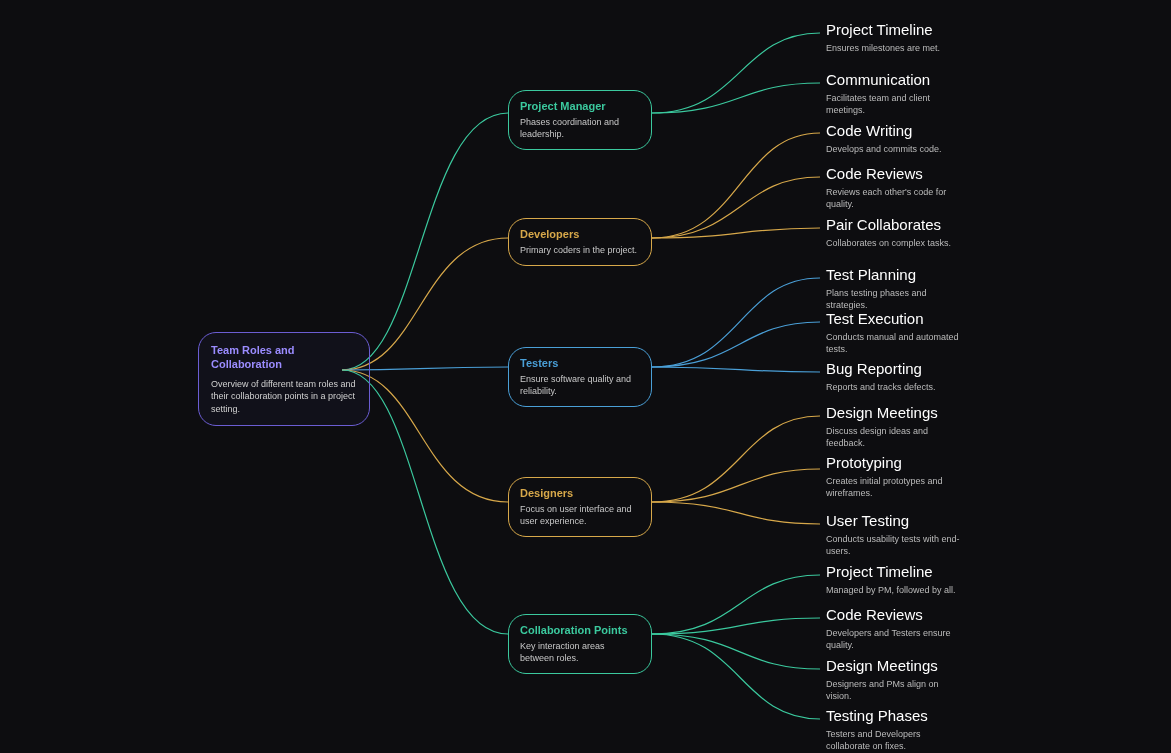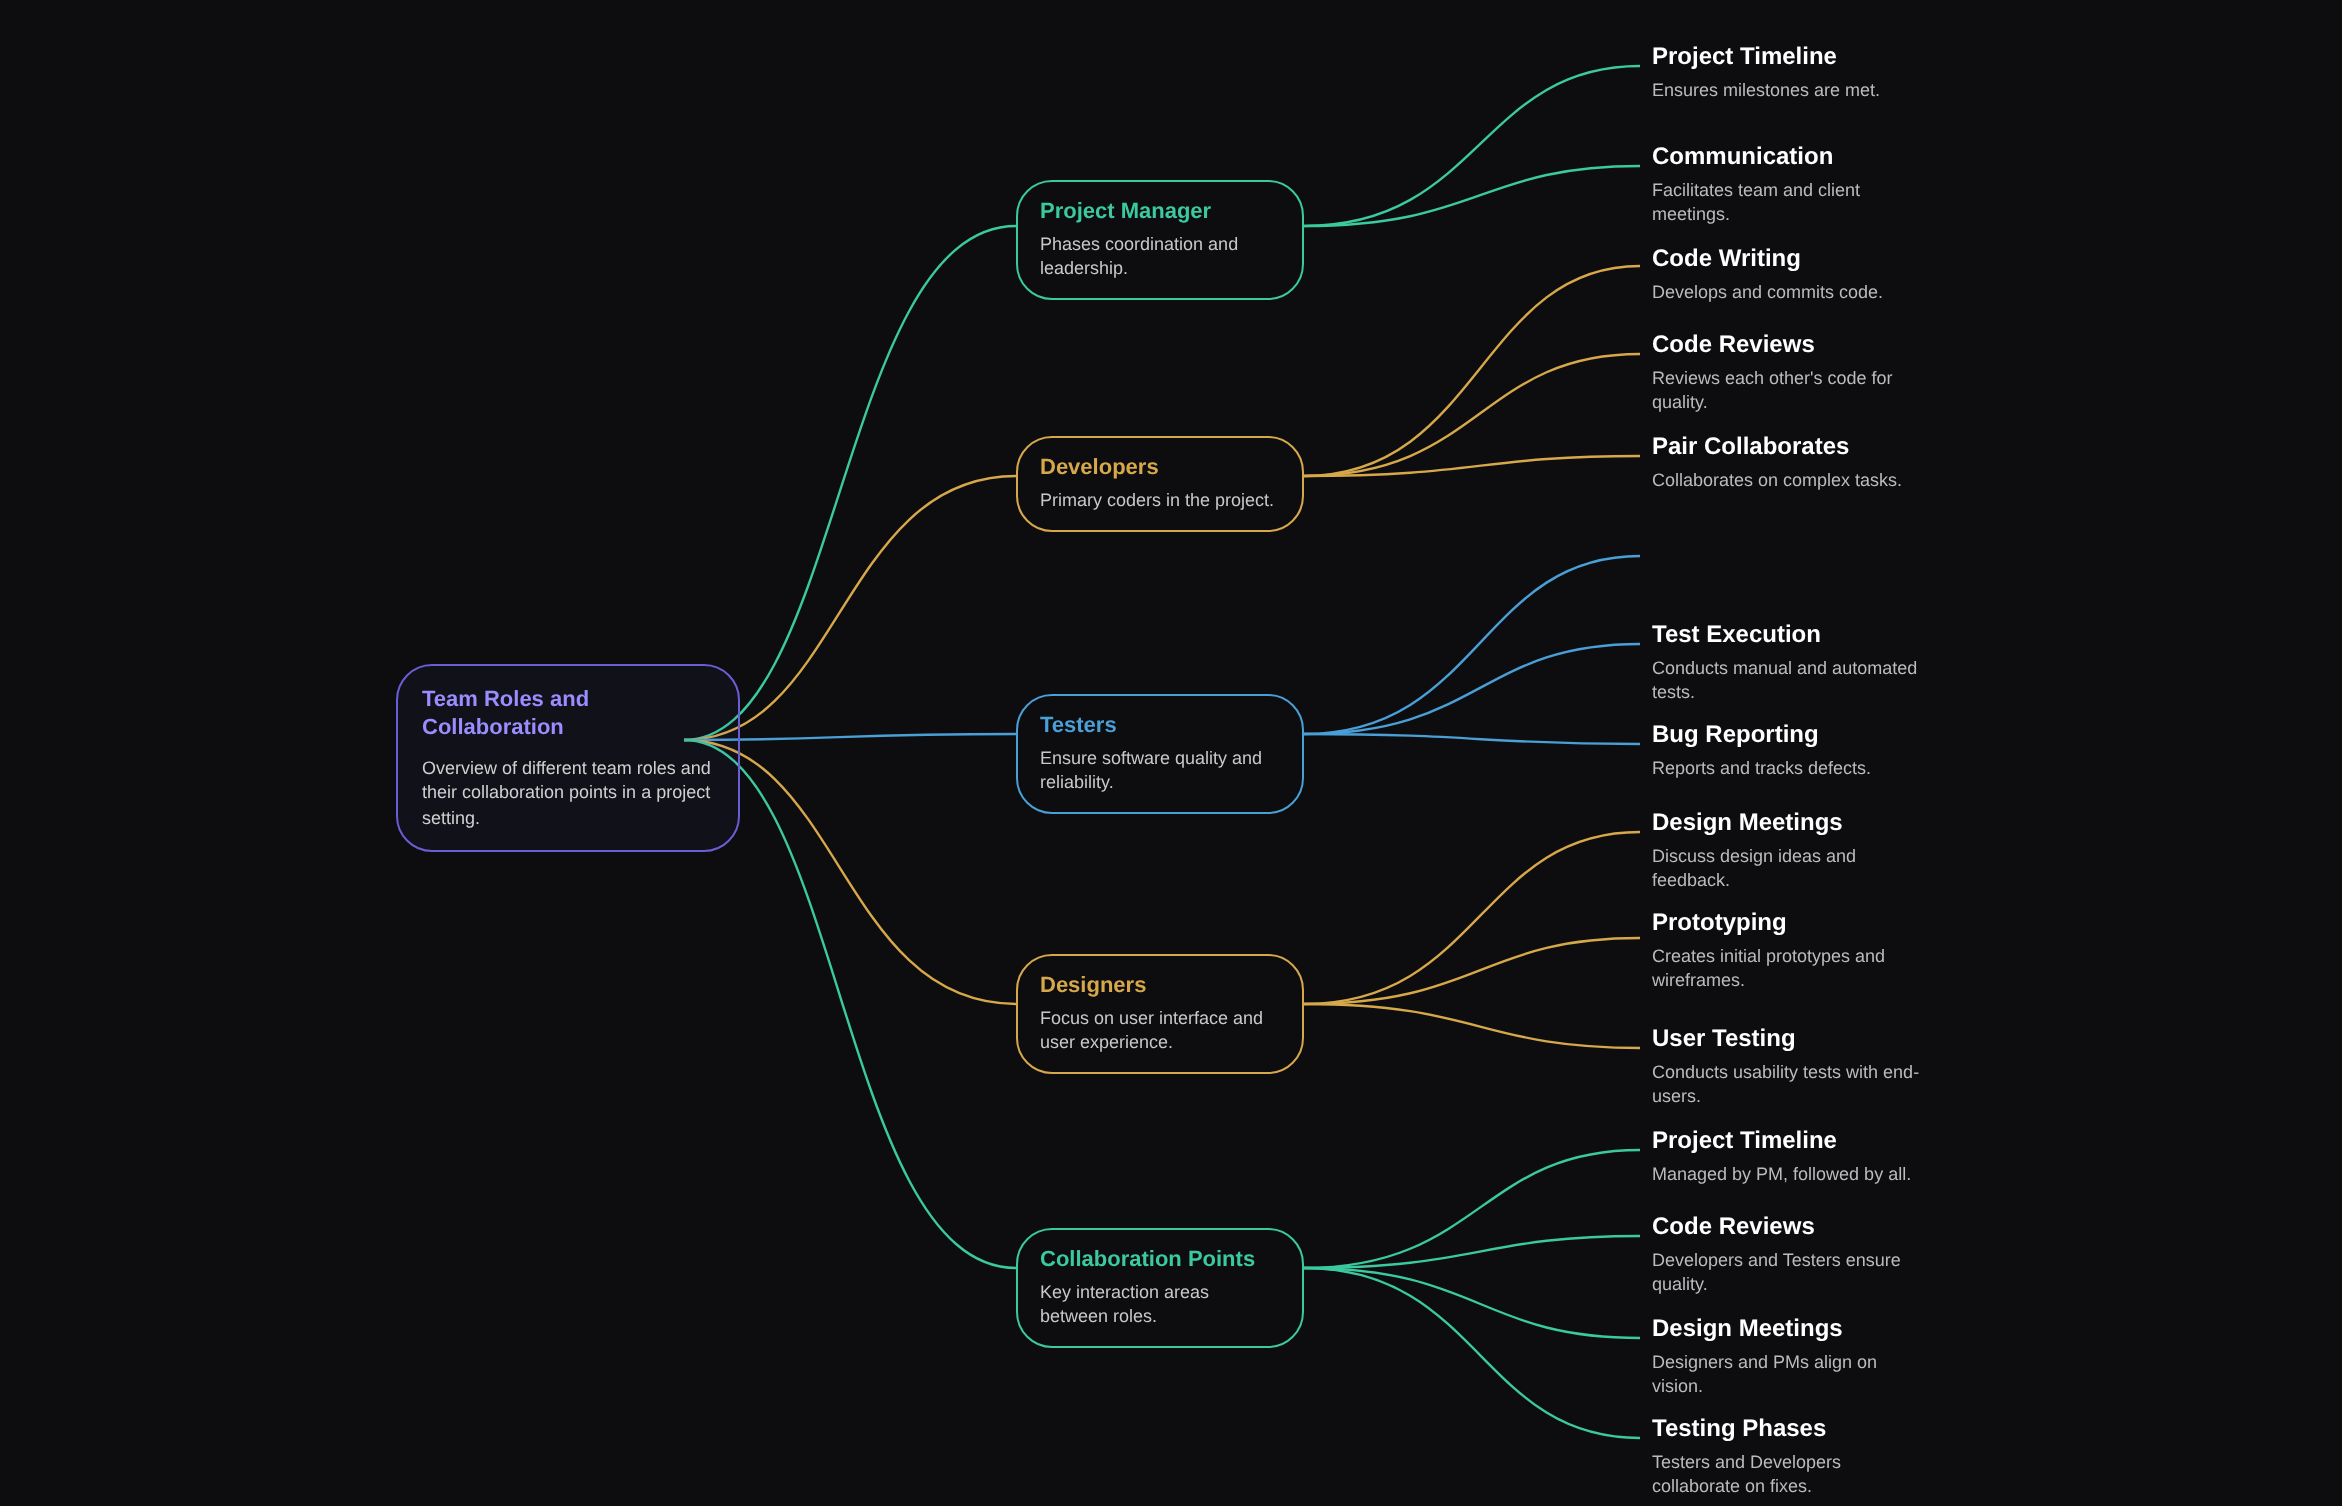--- a/index.html
+++ b/index.html
@@ -11,21 +11,21 @@
 .root .d{color:#d0d0d0;font-size:9px;line-height:1.4;margin-top:6px}
 .branch{width:144px;border:1px solid;padding:9px 11px}
 .branch .t{font-size:11px;font-weight:600}
 .branch .d{color:#c8c8c8;font-size:9px;line-height:1.35;margin-top:4px}
 .b1{left:508px;top:90px;border-color:#3bc99e}.b1 .t{color:#3bc99e}
 .b2{left:508px;top:218px;border-color:#d7a84a}.b2 .t{color:#d7a84a}
 .b3{left:508px;top:347px;border-color:#4a9fd7}.b3 .t{color:#4a9fd7}
 .b4{left:508px;top:477px;border-color:#d7a84a}.b4 .t{color:#d7a84a}
 .b5{left:508px;top:614px;border-color:#3bc99e}.b5 .t{color:#3bc99e}
 .leaf{position:absolute;width:140px}
-.leaf .t{color:#fff;font-size:12px;font-weight:700}
+.leaf .t{color:#fff;font-size:15px;font-weight:400}
 .leaf .d{color:#bbb;font-size:9px;line-height:1.35;margin-top:4px}
 svg{position:absolute;top:0;left:0;pointer-events:none}
 path{fill:none;stroke-width:1.2}
 </style>
 </head>
 <body>
 
 <div class="canvas">
 <svg width="1171" height="753">
 
@@ -97,20 +97,24 @@
     </div>
 <div class="leaf" style="left:826px;top:165px">
       <div class="t">Code Reviews</div>
       <div class="d">Reviews each other's code for quality.</div>
     </div>
 <div class="leaf" style="left:826px;top:216px">
       <div class="t">Pair Collaborates</div>
       <div class="d">Collaborates on complex tasks.</div>
     </div>
 
+<div class="leaf" style="left:826px;top:266px">
+      <div class="t">Test Planning</div>
+      <div class="d">Plans testing phases and strategies.</div>
+    </div>
 <div class="leaf" style="left:826px;top:310px">
       <div class="t">Test Execution</div>
       <div class="d">Conducts manual and automated tests.</div>
     </div>
 <div class="leaf" style="left:826px;top:360px">
       <div class="t">Bug Reporting</div>
       <div class="d">Reports and tracks defects.</div>
     </div>
 
 <div class="leaf" style="left:826px;top:404px">

